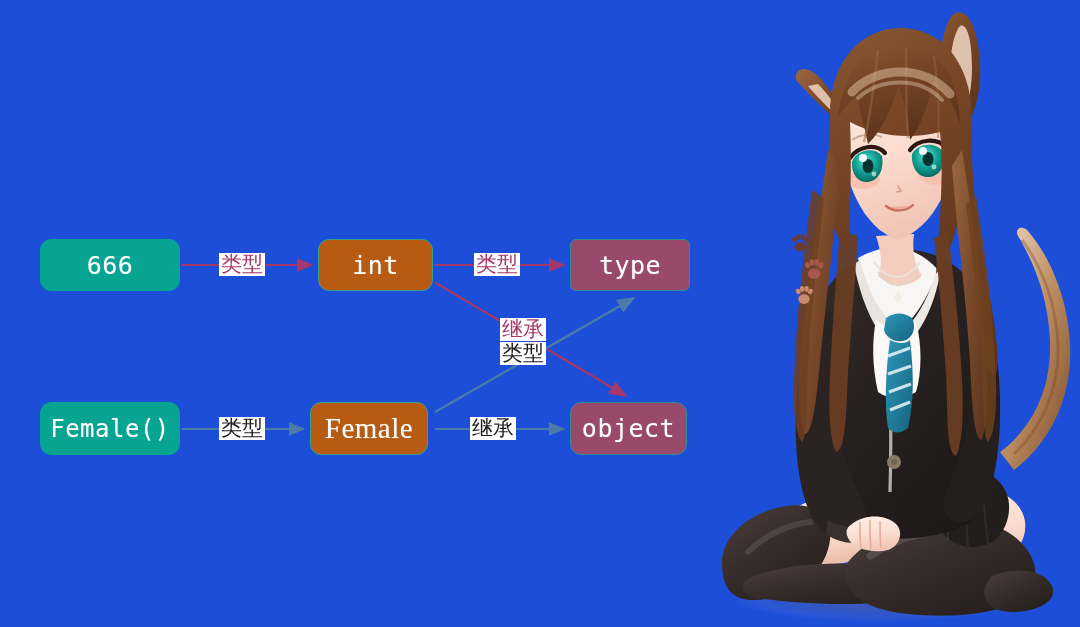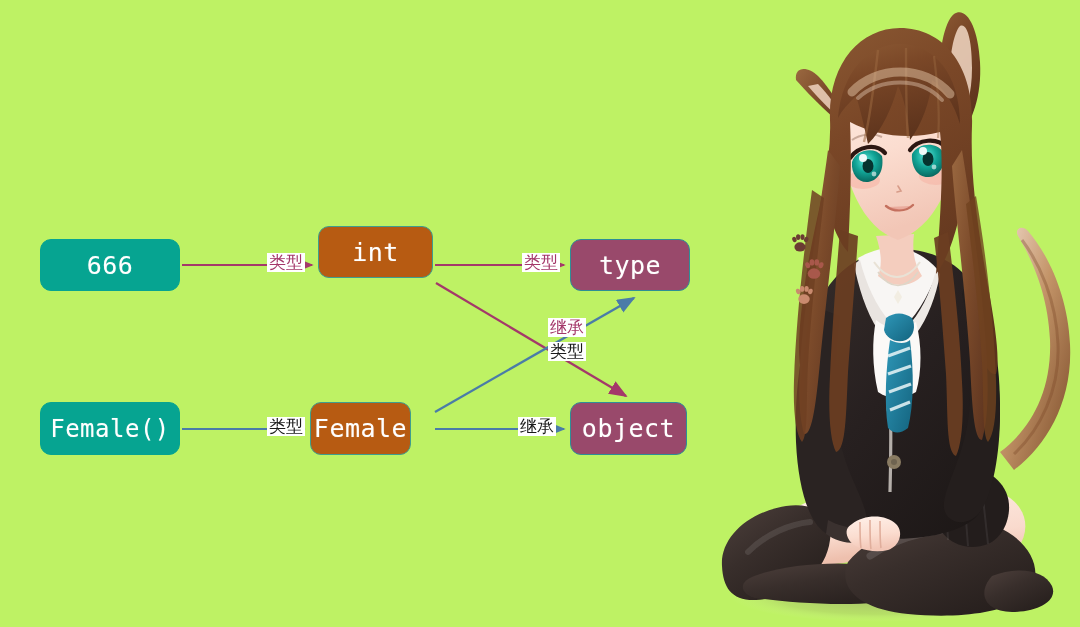--- a/index.html
+++ b/index.html
@@ -12,21 +12,21 @@
     height: 627px;
     position: relative;
     overflow: hidden;
     font-family: "Liberation Sans", sans-serif;
   }
   #stage {
     position: absolute;
     left: 0; top: 0;
     width: 1080px;
     height: 627px;
-    background: #bef264;
+    background: #1d4ed8;
   }
   
   #diagram-layer {
     position: absolute;
     left: 0; top: 0;
     width: 730px;
     height: 627px;
   }
   #diagram-svg {
     position: absolute;
@@ -46,36 +46,35 @@
     color: #ffffff;
     letter-spacing: 0.5px;
     text-shadow: 0 0 1px rgba(255,255,255,0.35);
     z-index: 4;
   }
   .node.teal   { background: #06A491; border: 1.5px solid #06A491; }
   .node.orange { background: #B75B12; border: 1.5px solid #3E9E8E; }
   .node.plum   { background: #99496B; border: 1.5px solid #2E8E96; }
 
   #node-666     { left: 40px;  top: 239px; width: 140px; height: 52px; font-size: 25px; }
-  #node-int     { left: 318px; top: 226px; width: 115px; height: 52px; font-size: 25px; }
-  #node-type    { left: 570px; top: 239px; width: 120px; height: 52px; font-size: 25px; }
+  #node-int     { left: 318px; top: 239px; width: 115px; height: 52px; font-size: 25px; }
+  #node-type    { left: 570px; top: 239px; width: 120px; height: 52px; font-size: 25px; border-radius: 6px; }
   #node-female-call { left: 40px;  top: 402px; width: 140px; height: 53px; font-size: 24px; }
-  #node-female  { left: 310px; top: 402px; width: 101px; height: 53px; font-size: 25px; }
+  #node-female  { left: 310px; top: 402px; width: 118px; height: 53px; font-size: 29px; font-family: Liberation Serif, serif; }
   #node-object  { left: 570px; top: 402px; width: 117px; height: 53px; font-size: 25px; }
 
   .edge-label {
     position: absolute;
     font-family: "DejaVu Sans", sans-serif;
-    font-size: 17px;
+    font-size: 21px;
     line-height: 1;
     white-space: nowrap;
     background: #ffffff;
     padding: 1px 2px;
     z-index: 5;
-    margin-left: 48px;
   }
   .lbl-maroon { color: #A4386A; }
   .lbl-black  { color: #1a1a1a; }
 
   #lbl-666-int      { left: 219px; top: 253px; }
   #lbl-int-type     { left: 474px; top: 253px; }
   #lbl-female-cls   { left: 219px; top: 417px; }
   #lbl-female-obj   { left: 470px; top: 417px; }
   #lbl-inherit-mid  { left: 500px; top: 318px; }
   #lbl-type-mid     { left: 500px; top: 342px; }

